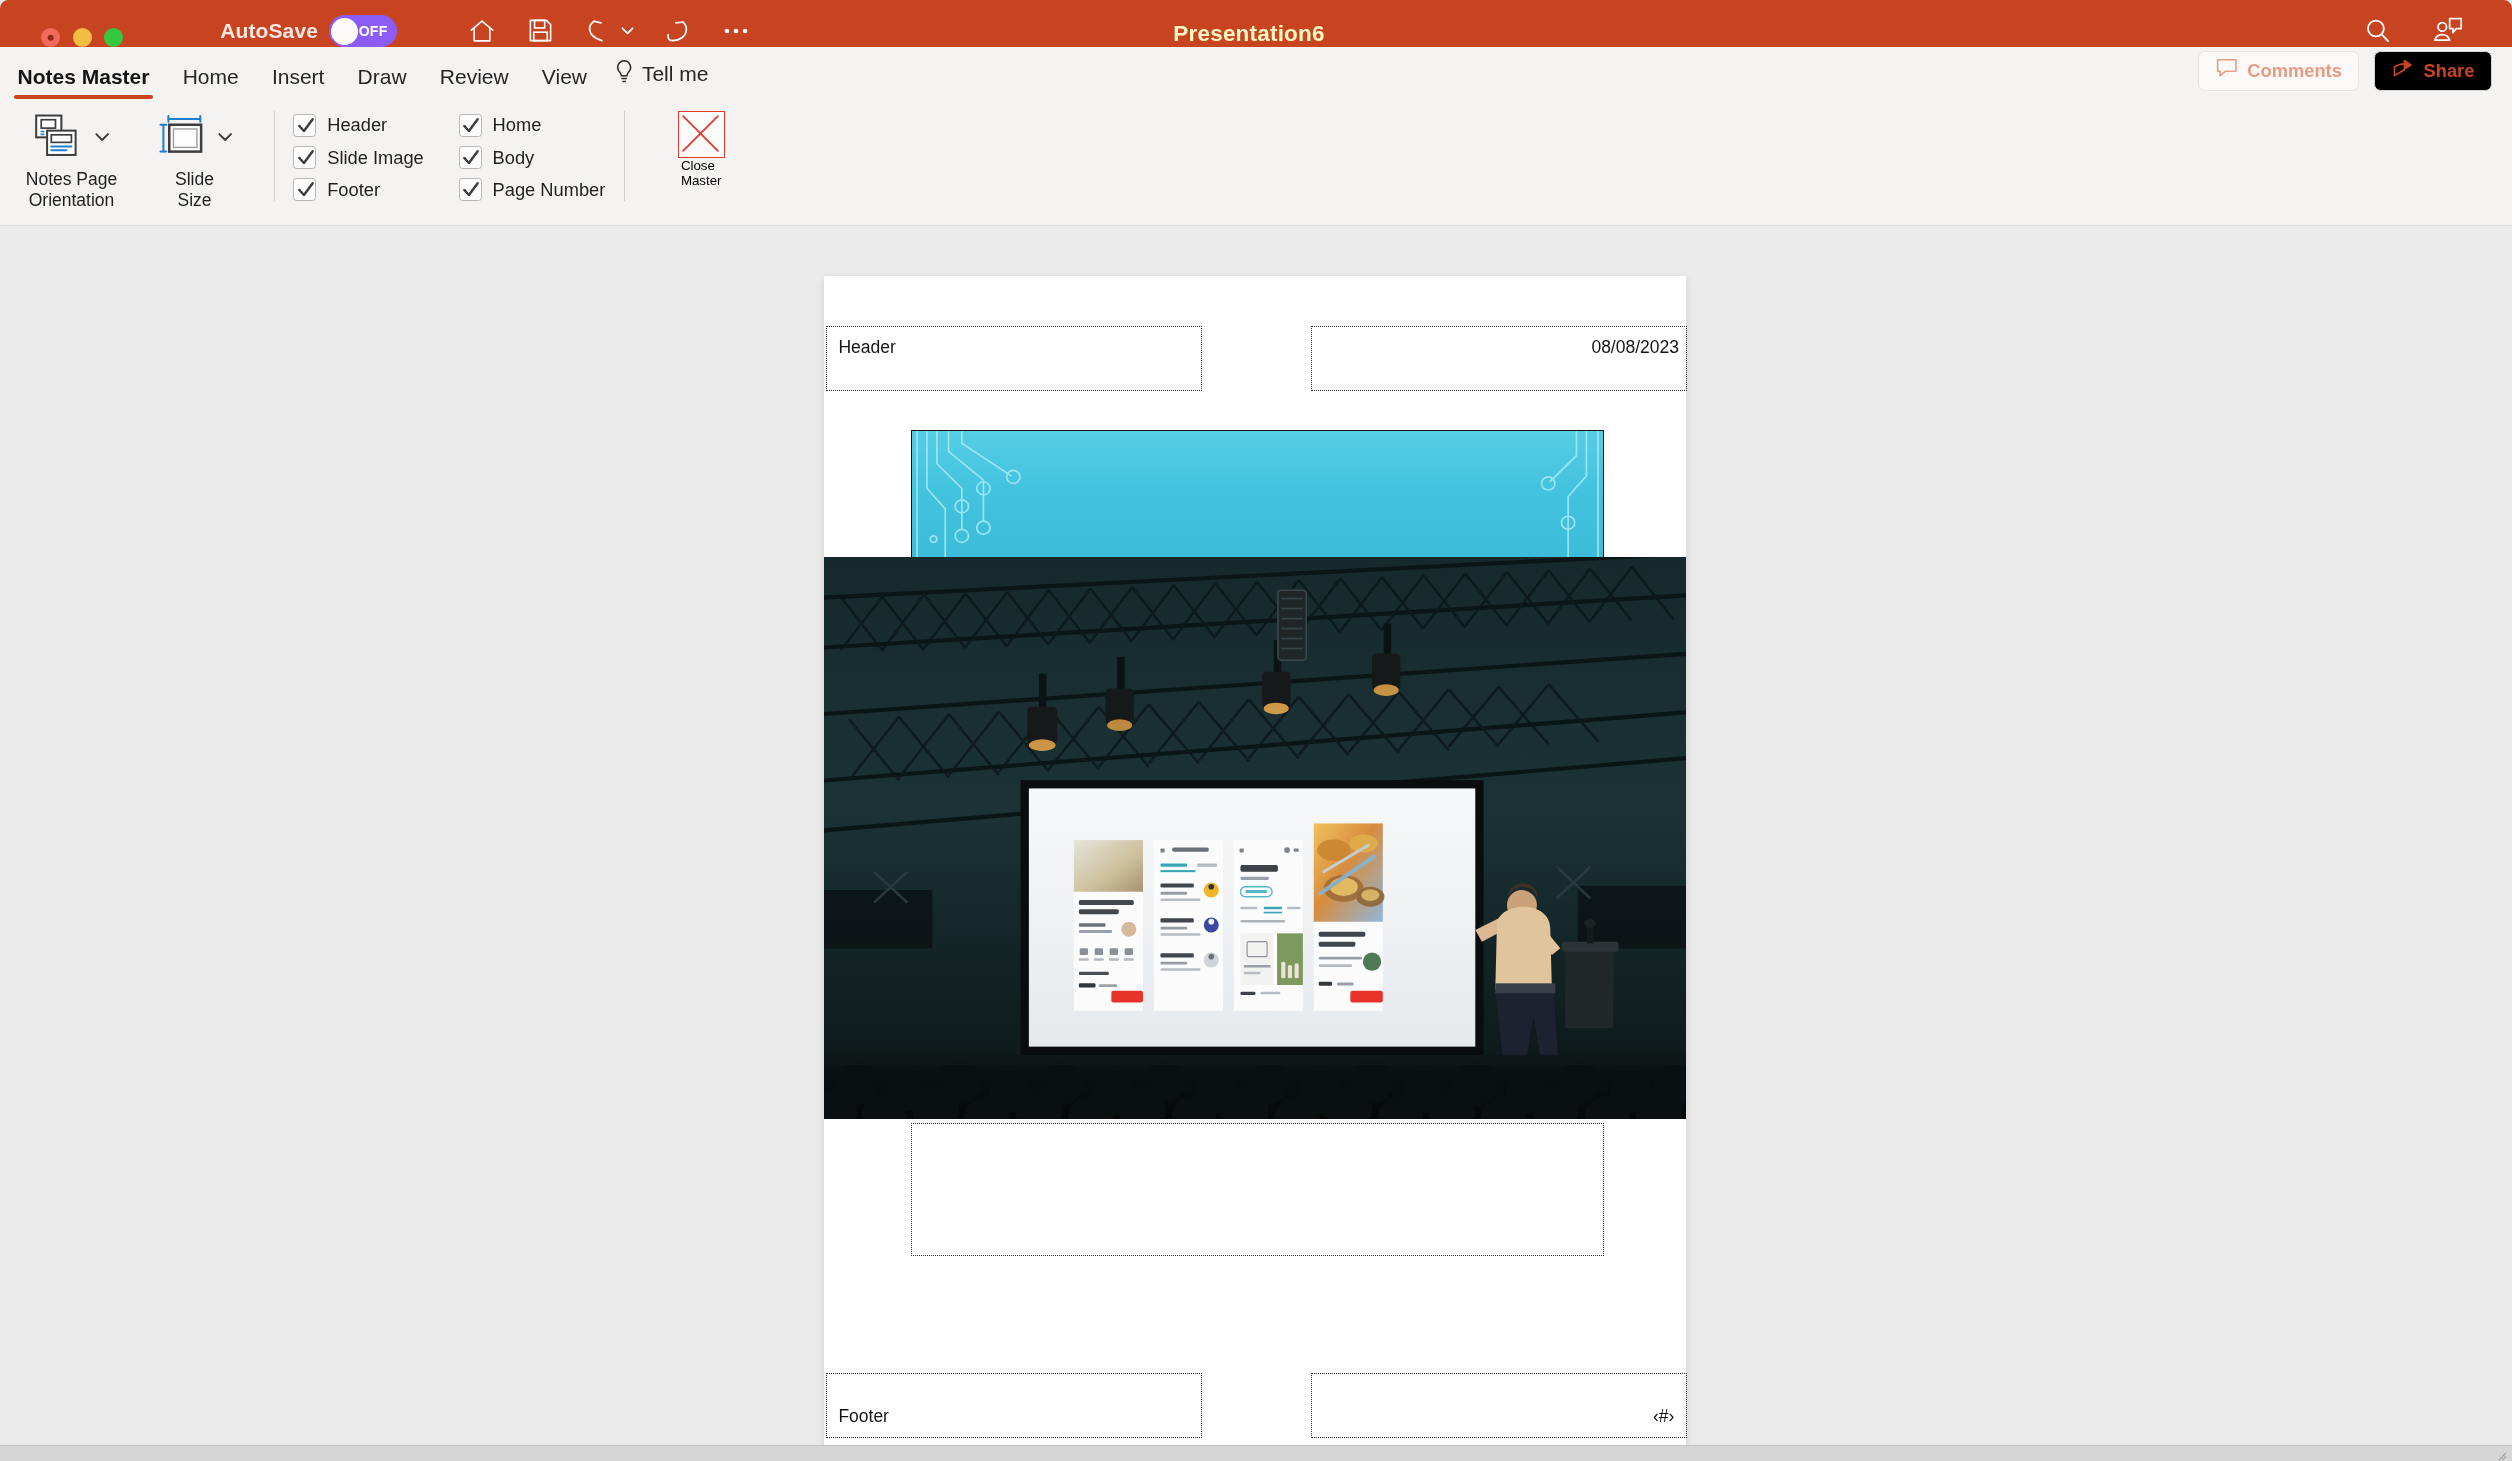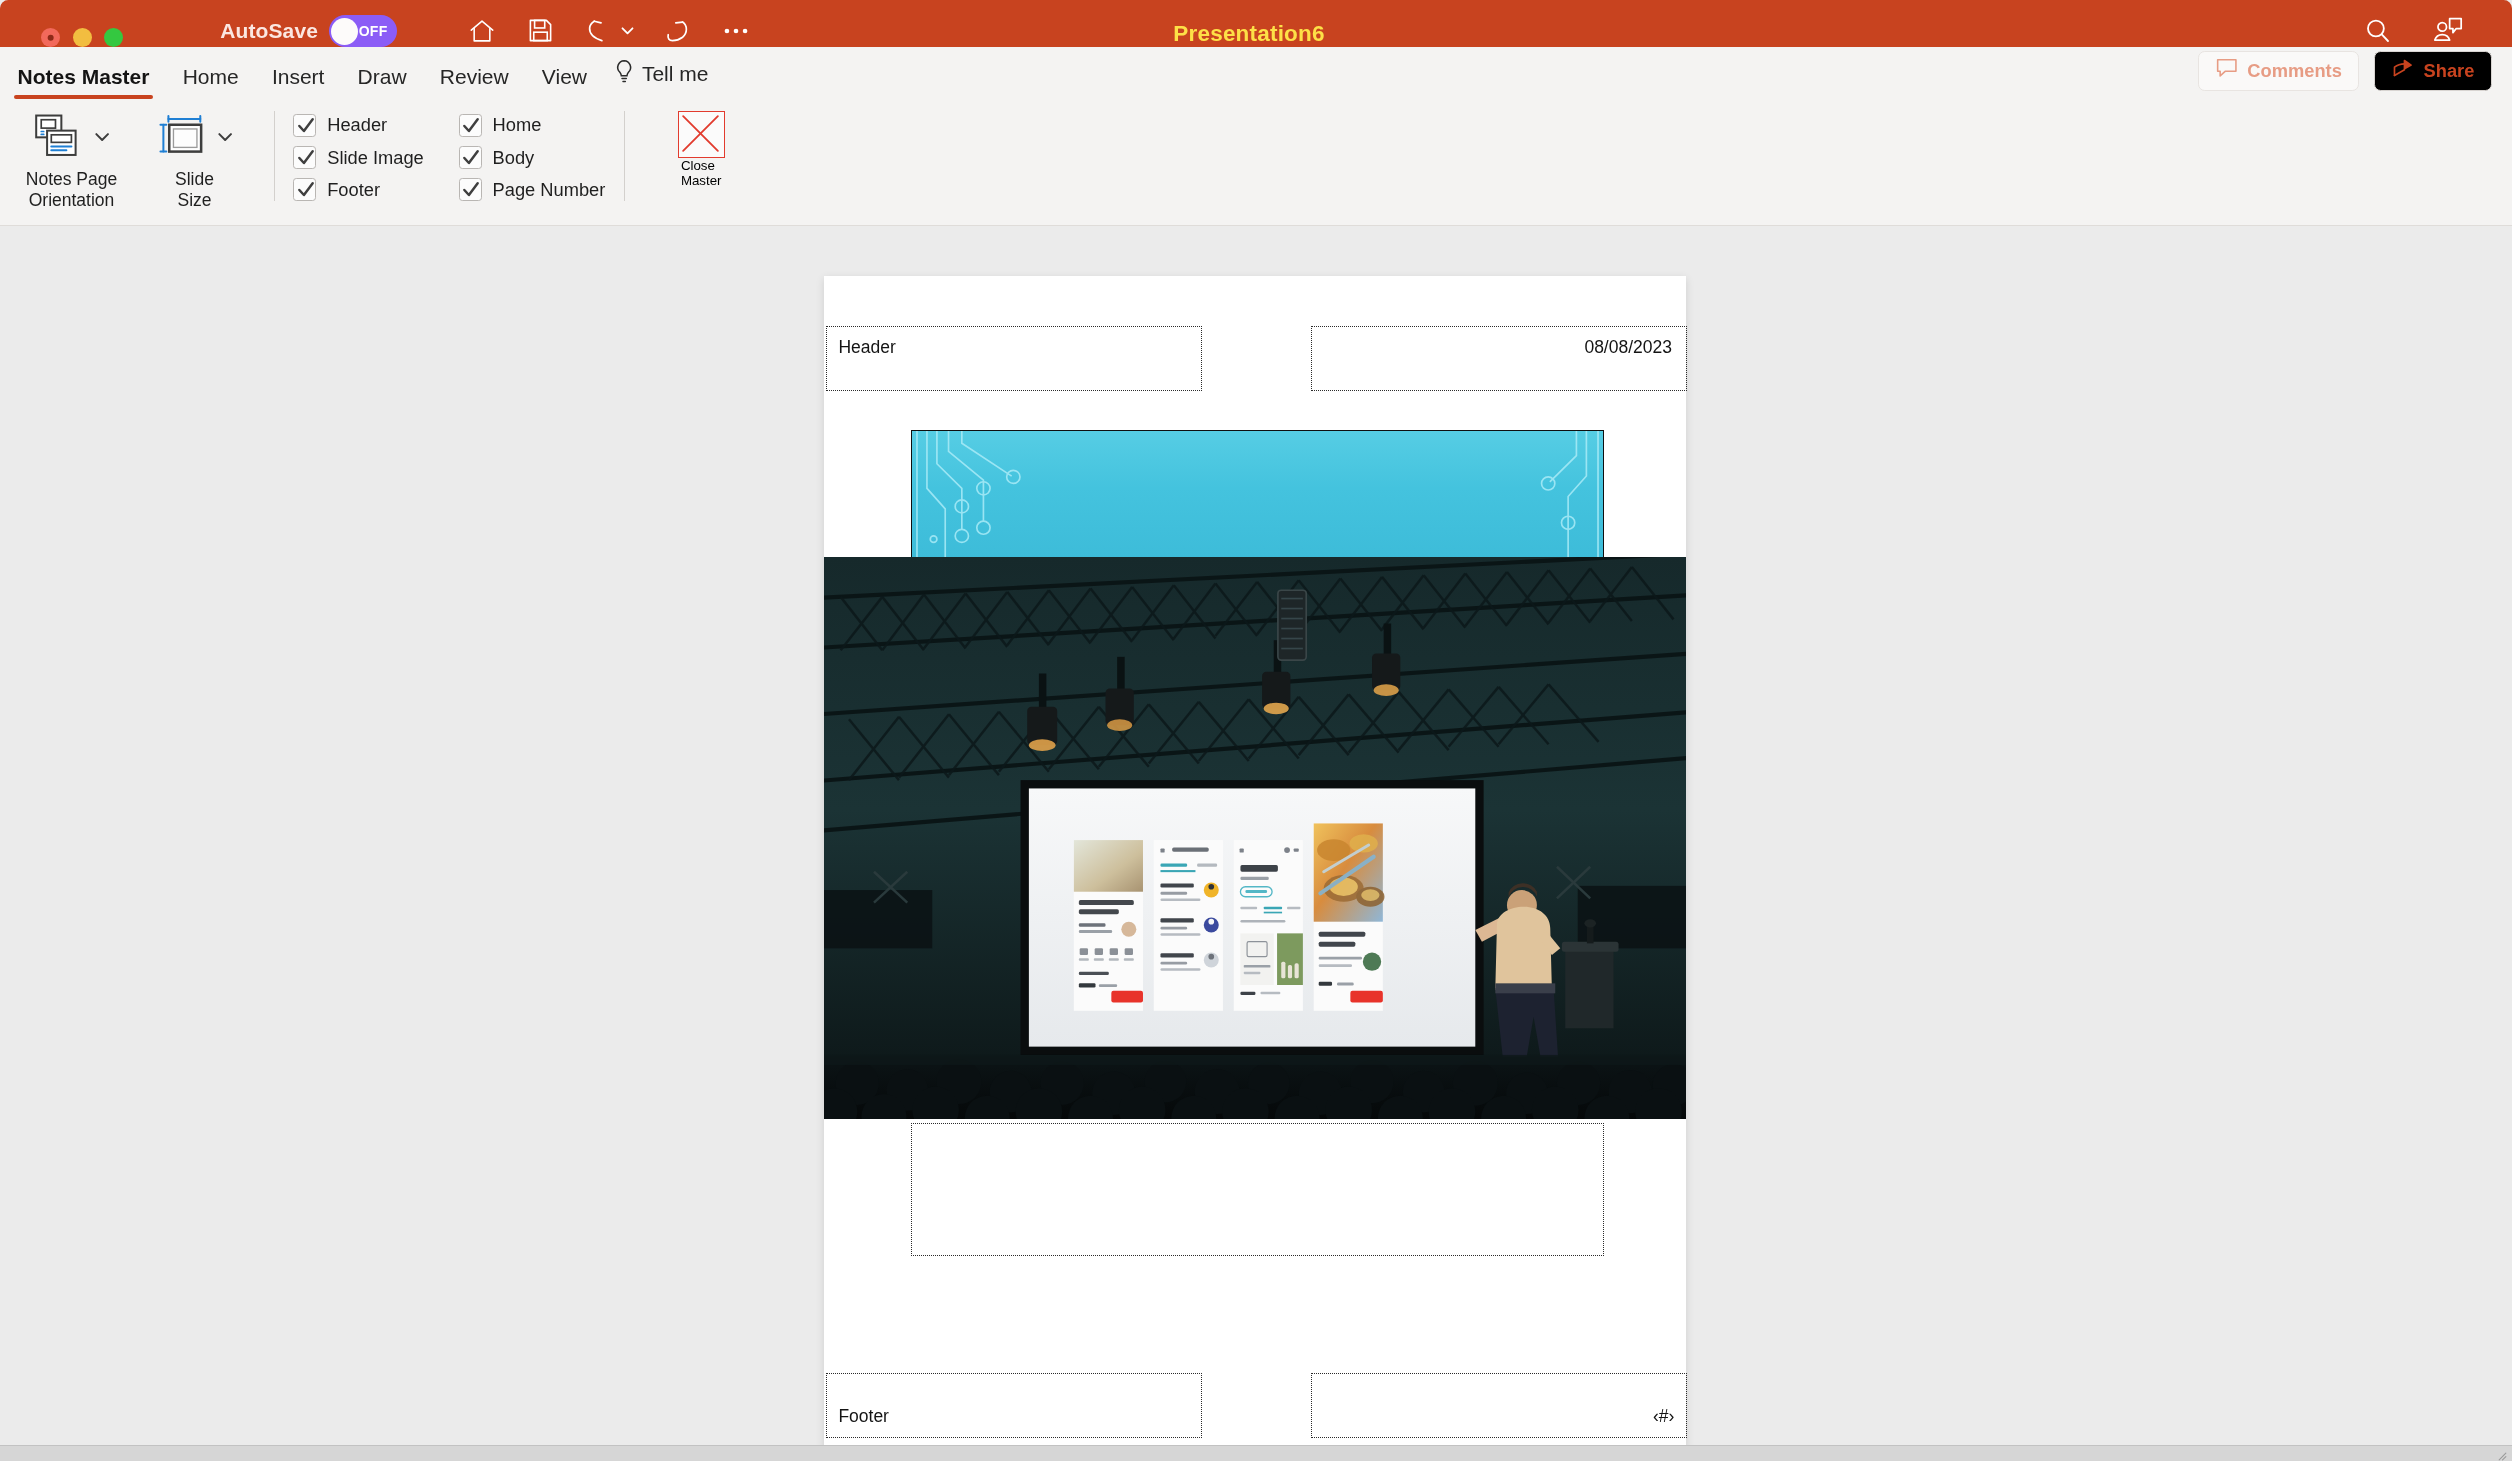--- a/index.html
+++ b/index.html
@@ -108,21 +108,21 @@
     align-items: center;
     justify-content: center;
   }
   .qat-btn svg { display: block; }
   .undo-group { display: flex; align-items: center; gap: 3.3px; }
 
   .title-text {
     position: absolute;
     left: 0; right: 14px;
     text-align: center;
-    color: #fde047;
+    color: #fef9c3;
     font-size: 22.5px;
     font-weight: 700;
     pointer-events: none;
     letter-spacing: 0.2px;
   }
 
   .title-right {
     margin-left: auto;
     display: flex;
     align-items: center;
@@ -305,21 +305,21 @@
     position: absolute;
     font-size: 17.5px;
     color: #141414;
     font-family: "Liberation Sans", sans-serif;
   }
 
   
   .ph-header { left: 1.7px;   top: 50px;  width: 376px; height: 65px; }
   .ph-date   { left: 487px; top: 50px;  width: 376px; height: 65px; }
   .ph-header .ph-text { left: 11.7px; top: 10px; }
-  .ph-date   .ph-text { right: 14px; top: 10px; }
+  .ph-date   .ph-text { right: 7px; top: 10px; }
 
   
   .ph-footer { left: 1.7px;   top: 1097px; width: 376px; height: 65px; }
   .ph-pageno { left: 487px; top: 1097px; width: 376px; height: 65px; }
   .ph-footer .ph-text { left: 11.7px; bottom: 10px; }
   .ph-pageno .ph-text { right: 11.7px; bottom: 10px; }
 
   
   .ph-body { left: 87px; top: 847px; width: 693px; height: 133px; }
 

